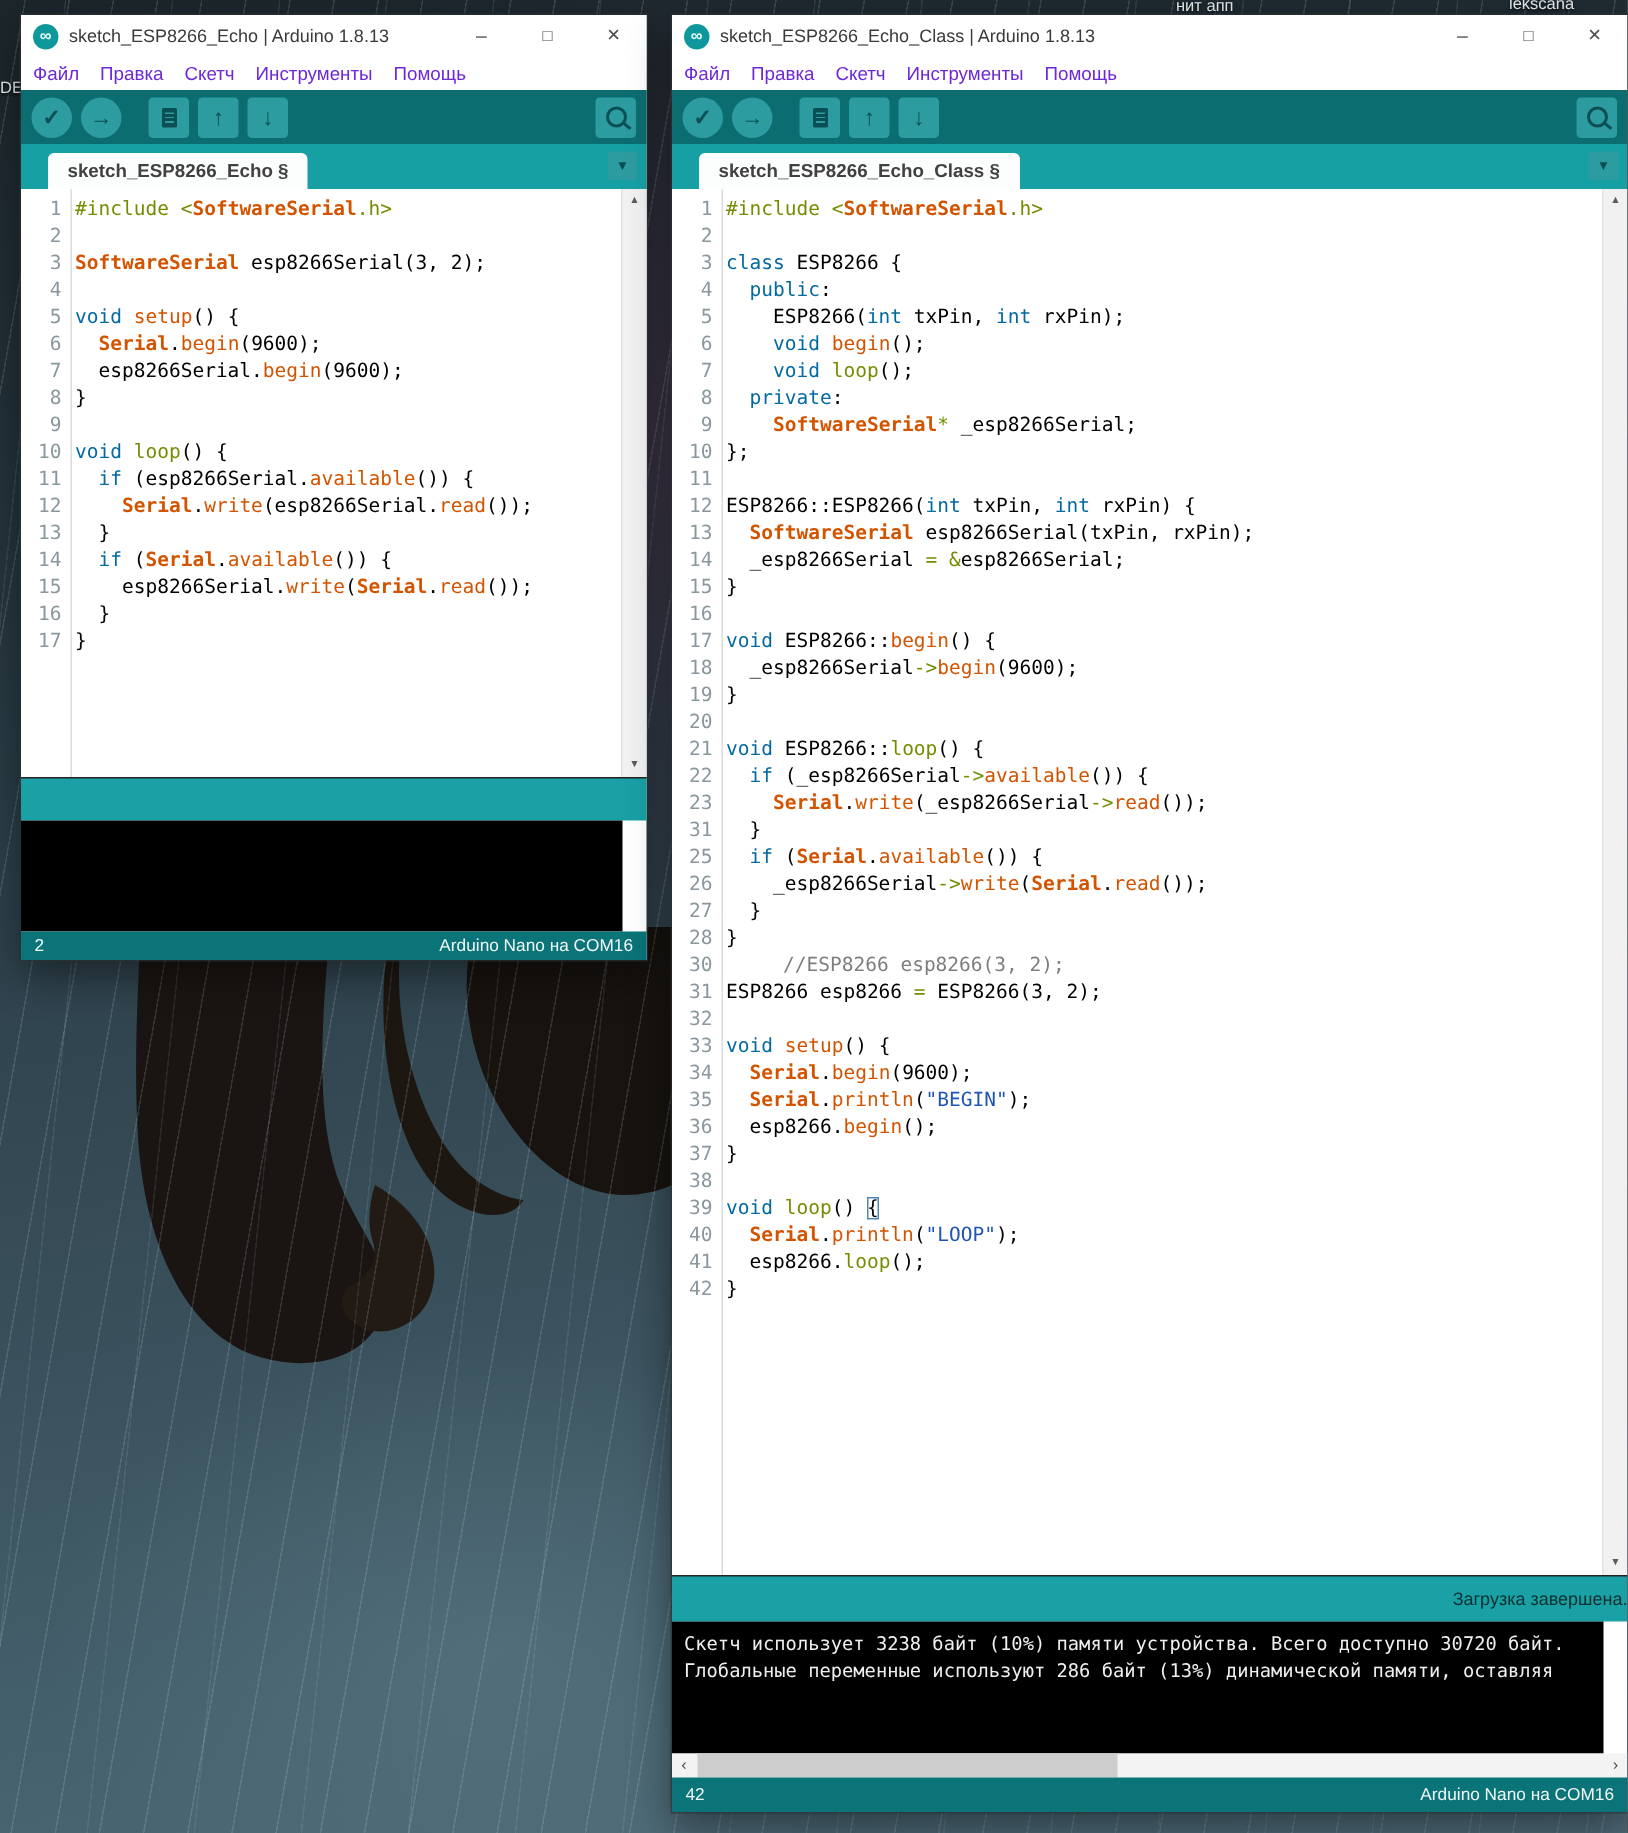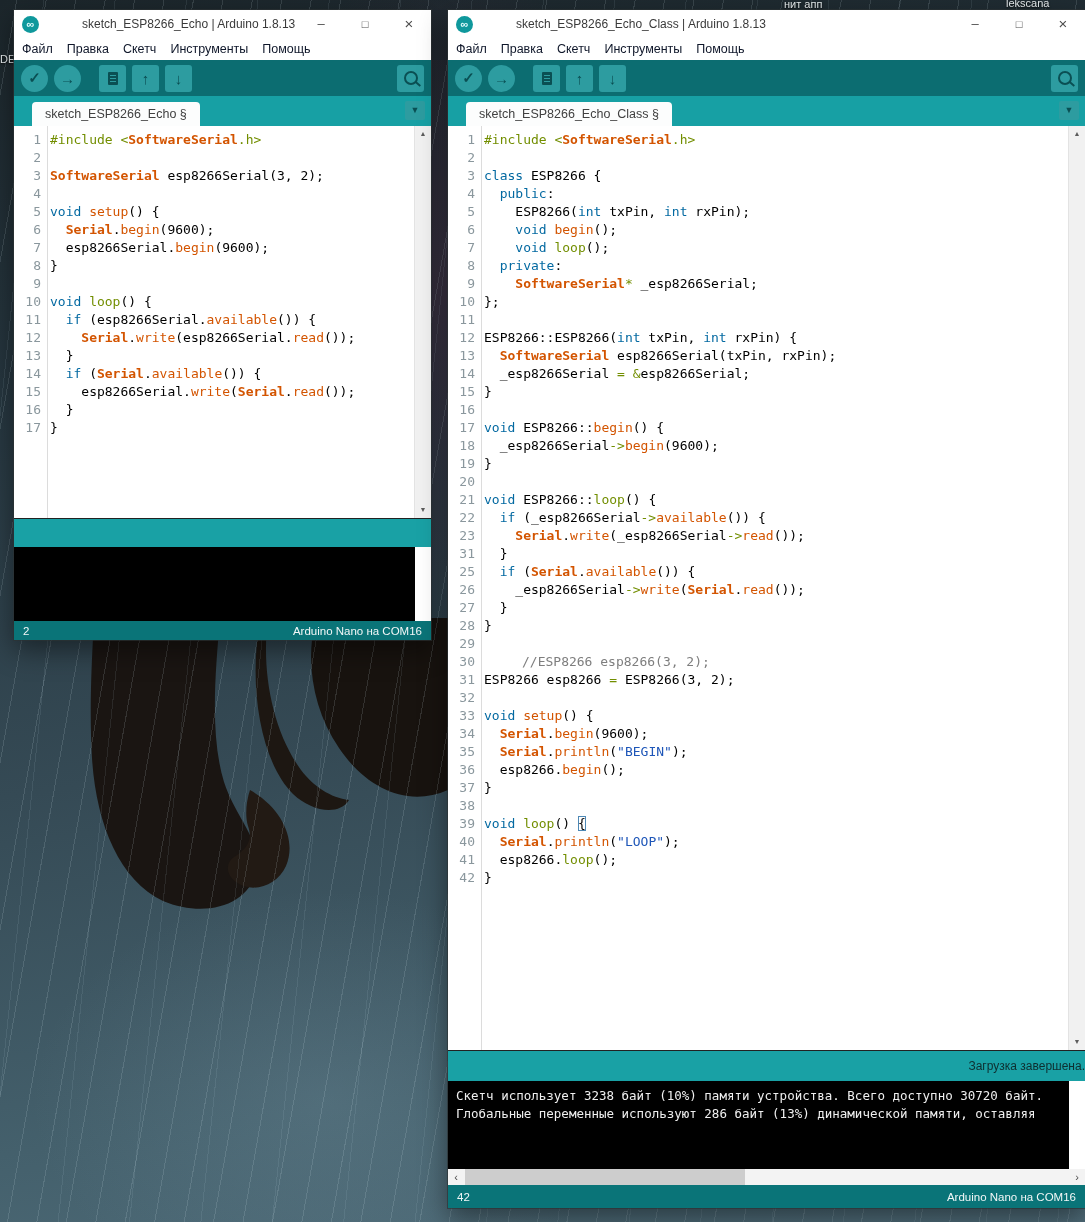--- a/index.html
+++ b/index.html
@@ -22,46 +22,46 @@
 
   
   .window{position:absolute;z-index:3;background:#fff;
     box-shadow:0 0 0 1px rgba(45,50,52,.65), 0 10px 26px rgba(0,0,0,.45);}
   .win-left{left:14px;top:10px;width:417px;height:630px;}
   .win-right{left:448px;top:10px;width:637px;height:1198px;}
 
   .titlebar{position:absolute;left:0;top:0;right:0;height:28px;background:#fff;display:flex;align-items:center;}
   .app-icon{width:17px;height:17px;border-radius:50%;background:#0f989c;color:#e8feff;
     font-size:11px;line-height:16px;text-align:center;margin:0 7px 0 8px;flex:none;font-weight:bold;}
-  .title{font-size:12px;color:#3a3a3a;white-space:nowrap;margin-left:36px;}
+  .title{font-size:12px;color:#3a3a3a;white-space:nowrap;}
   .caption{margin-left:auto;display:flex;height:100%;}
   .cap{width:44px;text-align:center;color:#4d4d4d;line-height:28px;font-size:13px;}
   .cap-max{font-size:11px;}
   .cap-close{font-size:15px;}
 
   .menubar{position:absolute;left:0;top:28px;right:0;height:22px;background:#fff;
-    display:flex;align-items:center;padding-left:8px;gap:14px;font-size:12.5px;color:#0f172a;}
+    display:flex;align-items:center;padding-left:8px;gap:14px;font-size:12.5px;color:#6d28d9;}
   .menu-item{white-space:nowrap;}
 
   .toolbar{position:absolute;left:0;top:50px;right:0;height:36px;background:#0c6d71;
     display:flex;align-items:center;padding:0 7px;gap:6px;box-sizing:border-box;}
   .tbtn{width:27px;height:27px;background:#2d9ca0;color:#0a4f53;display:flex;align-items:center;
     justify-content:center;font-size:15px;font-weight:bold;flex:none;}
   .round{border-radius:50%;}
   .sq{border-radius:3px;}
   .gap-left{margin-left:12px;}
   .tbtn.monitor{margin-left:auto;}
   .icon-doc{width:10px;height:13px;background:#0a4f53;position:relative;border-radius:1px;}
   .icon-doc::after{content:"";position:absolute;left:2px;right:2px;top:3px;height:7px;
     background:repeating-linear-gradient(#2d9ca0 0 1px, transparent 1px 3px);}
   .icon-mag{width:10px;height:10px;border:2px solid #0a4f53;border-radius:50%;position:relative;}
   .icon-mag::after{content:"";position:absolute;width:6px;height:2px;background:#0a4f53;
     transform:rotate(40deg);right:-5px;bottom:-2px;}
 
-  .tabstrip{position:absolute;left:0;top:86px;right:0;height:30px;background:#17a0a4;}
+  .tabstrip{position:absolute;left:0;top:86px;right:0;height:30px;background:#17a0a4;font-weight:bold;}
   .tab{position:absolute;left:18px;bottom:0;height:24px;background:#fcfdfd;border-radius:4px 4px 0 0;
     padding:0 13px;font-size:12.5px;color:#414141;line-height:25px;white-space:nowrap;}
   .tab-dd{position:absolute;right:6px;top:5px;width:20px;height:19px;background:#2d9ca0;
     color:#0a4f53;font-size:9px;text-align:center;line-height:19px;border-radius:2px;}
 
   
   .editor{position:absolute;left:0;right:0;top:116px;background:#ffffff;overflow:hidden;}
   .win-left .editor{height:392px;}
   .win-right .editor{height:924px;}
   .gutter-line{position:absolute;left:33px;top:0;bottom:0;width:1px;background:#dcdcdc;}
@@ -246,21 +246,20 @@
           <div class="code-row"><span class="lnum">19</span><span class="ltext"><span class="tok-p">}</span></span></div>
           <div class="code-row"><span class="lnum">20</span><span class="ltext"></span></div>
           <div class="code-row"><span class="lnum">21</span><span class="ltext"><span class="tok-k">void</span><span class="tok-p"> ESP8266::</span><span class="tok-d">loop</span><span class="tok-p">() {</span></span></div>
           <div class="code-row"><span class="lnum">22</span><span class="ltext"><span class="tok-p">  </span><span class="tok-k">if</span><span class="tok-p"> (_esp8266Serial</span><span class="tok-d">-&gt;</span><span class="tok-f">available</span><span class="tok-p">()) {</span></span></div>
           <div class="code-row"><span class="lnum">23</span><span class="ltext"><span class="tok-p">    </span><span class="tok-t">Serial</span><span class="tok-p">.</span><span class="tok-f">write</span><span class="tok-p">(_esp8266Serial</span><span class="tok-d">-&gt;</span><span class="tok-f">read</span><span class="tok-p">());</span></span></div>
           <div class="code-row"><span class="lnum">31</span><span class="ltext"><span class="tok-p">  }</span></span></div>
           <div class="code-row"><span class="lnum">25</span><span class="ltext"><span class="tok-p">  </span><span class="tok-k">if</span><span class="tok-p"> (</span><span class="tok-t">Serial</span><span class="tok-p">.</span><span class="tok-f">available</span><span class="tok-p">()) {</span></span></div>
           <div class="code-row"><span class="lnum">26</span><span class="ltext"><span class="tok-p">    _esp8266Serial</span><span class="tok-d">-&gt;</span><span class="tok-f">write</span><span class="tok-p">(</span><span class="tok-t">Serial</span><span class="tok-p">.</span><span class="tok-f">read</span><span class="tok-p">());</span></span></div>
           <div class="code-row"><span class="lnum">27</span><span class="ltext"><span class="tok-p">  }</span></span></div>
           <div class="code-row"><span class="lnum">28</span><span class="ltext"><span class="tok-p">}</span></span></div>
-          <div class="code-row"><span class="lnum">29</span><span class="ltext"></span></div>
           <div class="code-row"><span class="lnum">30</span><span class="ltext"><span class="tok-c">//ESP8266 esp8266(3, 2);</span></span></div>
           <div class="code-row"><span class="lnum">31</span><span class="ltext"><span class="tok-p">ESP8266 esp8266 </span><span class="tok-d">=</span><span class="tok-p"> ESP8266(3, 2);</span></span></div>
           <div class="code-row"><span class="lnum">32</span><span class="ltext"></span></div>
           <div class="code-row"><span class="lnum">33</span><span class="ltext"><span class="tok-k">void</span><span class="tok-p"> </span><span class="tok-f">setup</span><span class="tok-p">() {</span></span></div>
           <div class="code-row"><span class="lnum">34</span><span class="ltext"><span class="tok-p">  </span><span class="tok-t">Serial</span><span class="tok-p">.</span><span class="tok-f">begin</span><span class="tok-p">(9600);</span></span></div>
           <div class="code-row"><span class="lnum">35</span><span class="ltext"><span class="tok-p">  </span><span class="tok-t">Serial</span><span class="tok-p">.</span><span class="tok-f">println</span><span class="tok-p">(</span><span class="tok-s">"BEGIN"</span><span class="tok-p">);</span></span></div>
           <div class="code-row"><span class="lnum">36</span><span class="ltext"><span class="tok-p">  esp8266.</span><span class="tok-f">begin</span><span class="tok-p">();</span></span></div>
           <div class="code-row"><span class="lnum">37</span><span class="ltext"><span class="tok-p">}</span></span></div>
           <div class="code-row"><span class="lnum">38</span><span class="ltext"></span></div>
           <div class="code-row"><span class="lnum">39</span><span class="ltext"><span class="tok-k">void</span><span class="tok-p"> </span><span class="tok-d">loop</span><span class="tok-p">() </span><span class="tok-hb">{</span></span></div>

